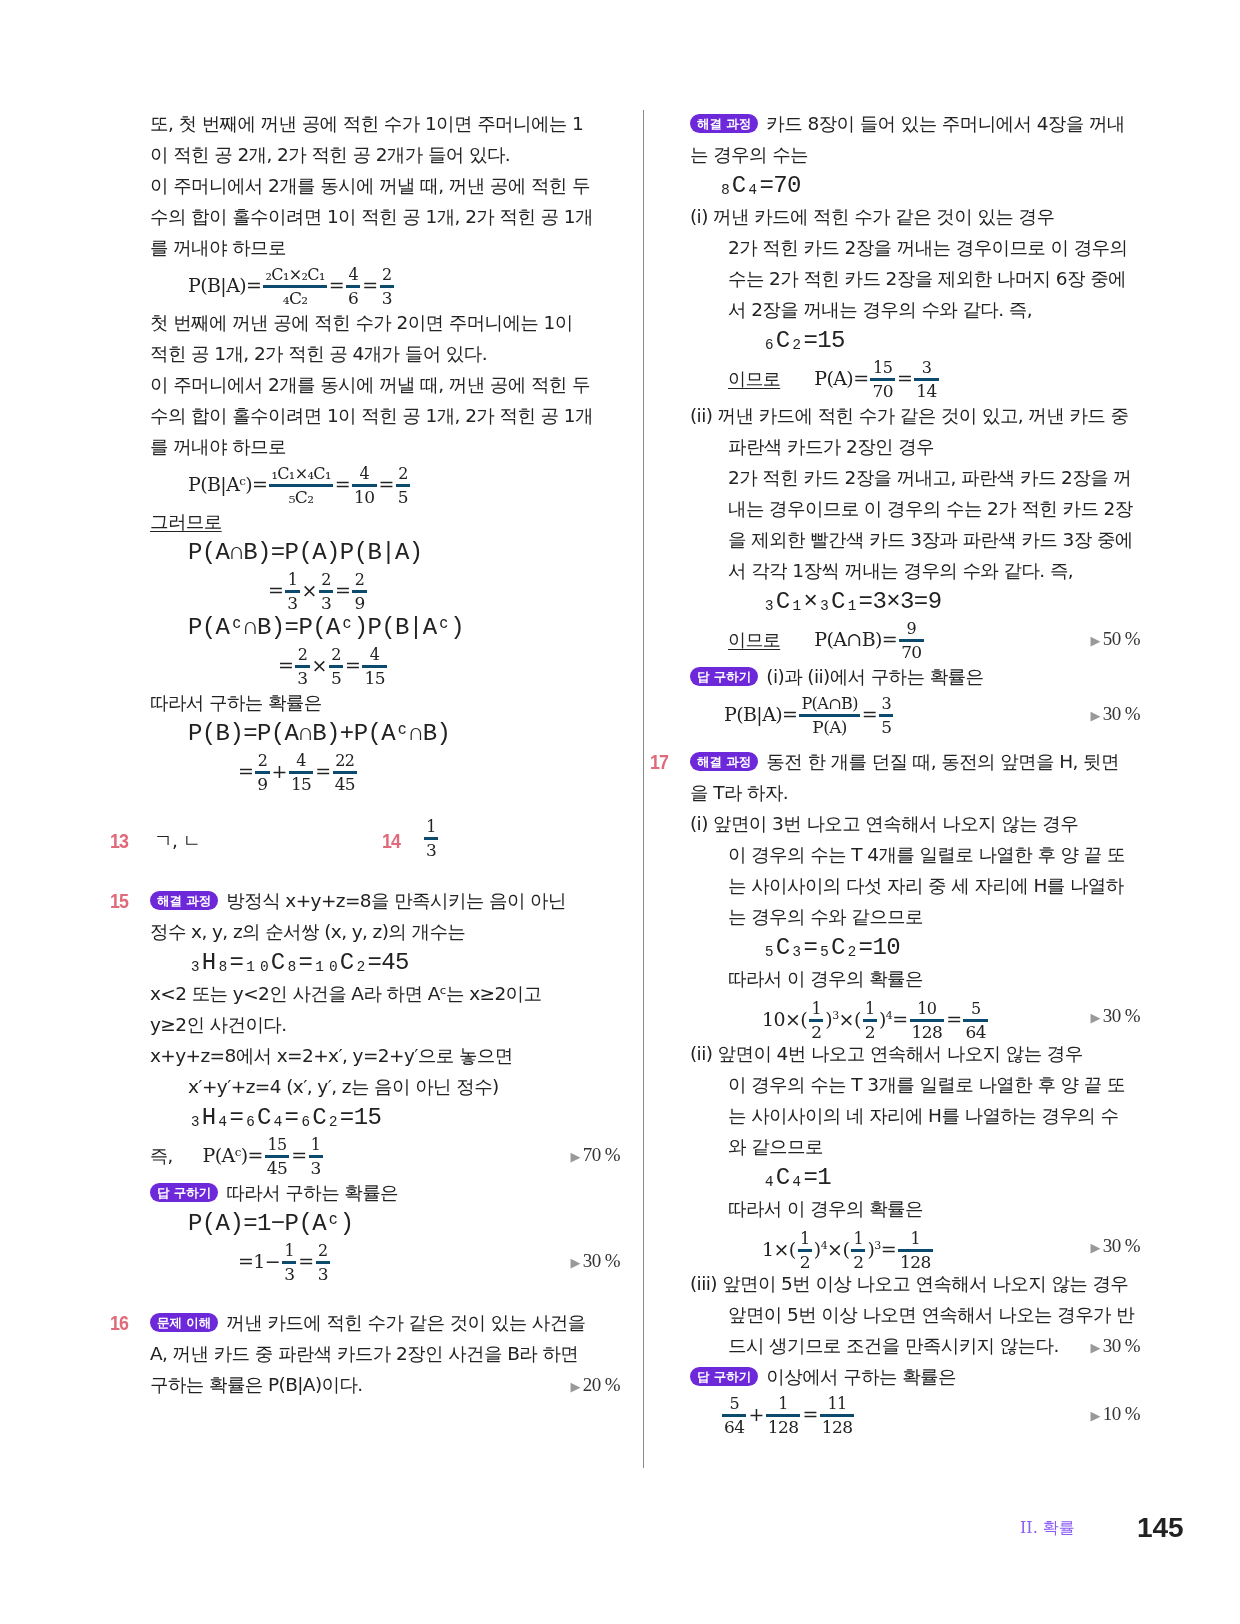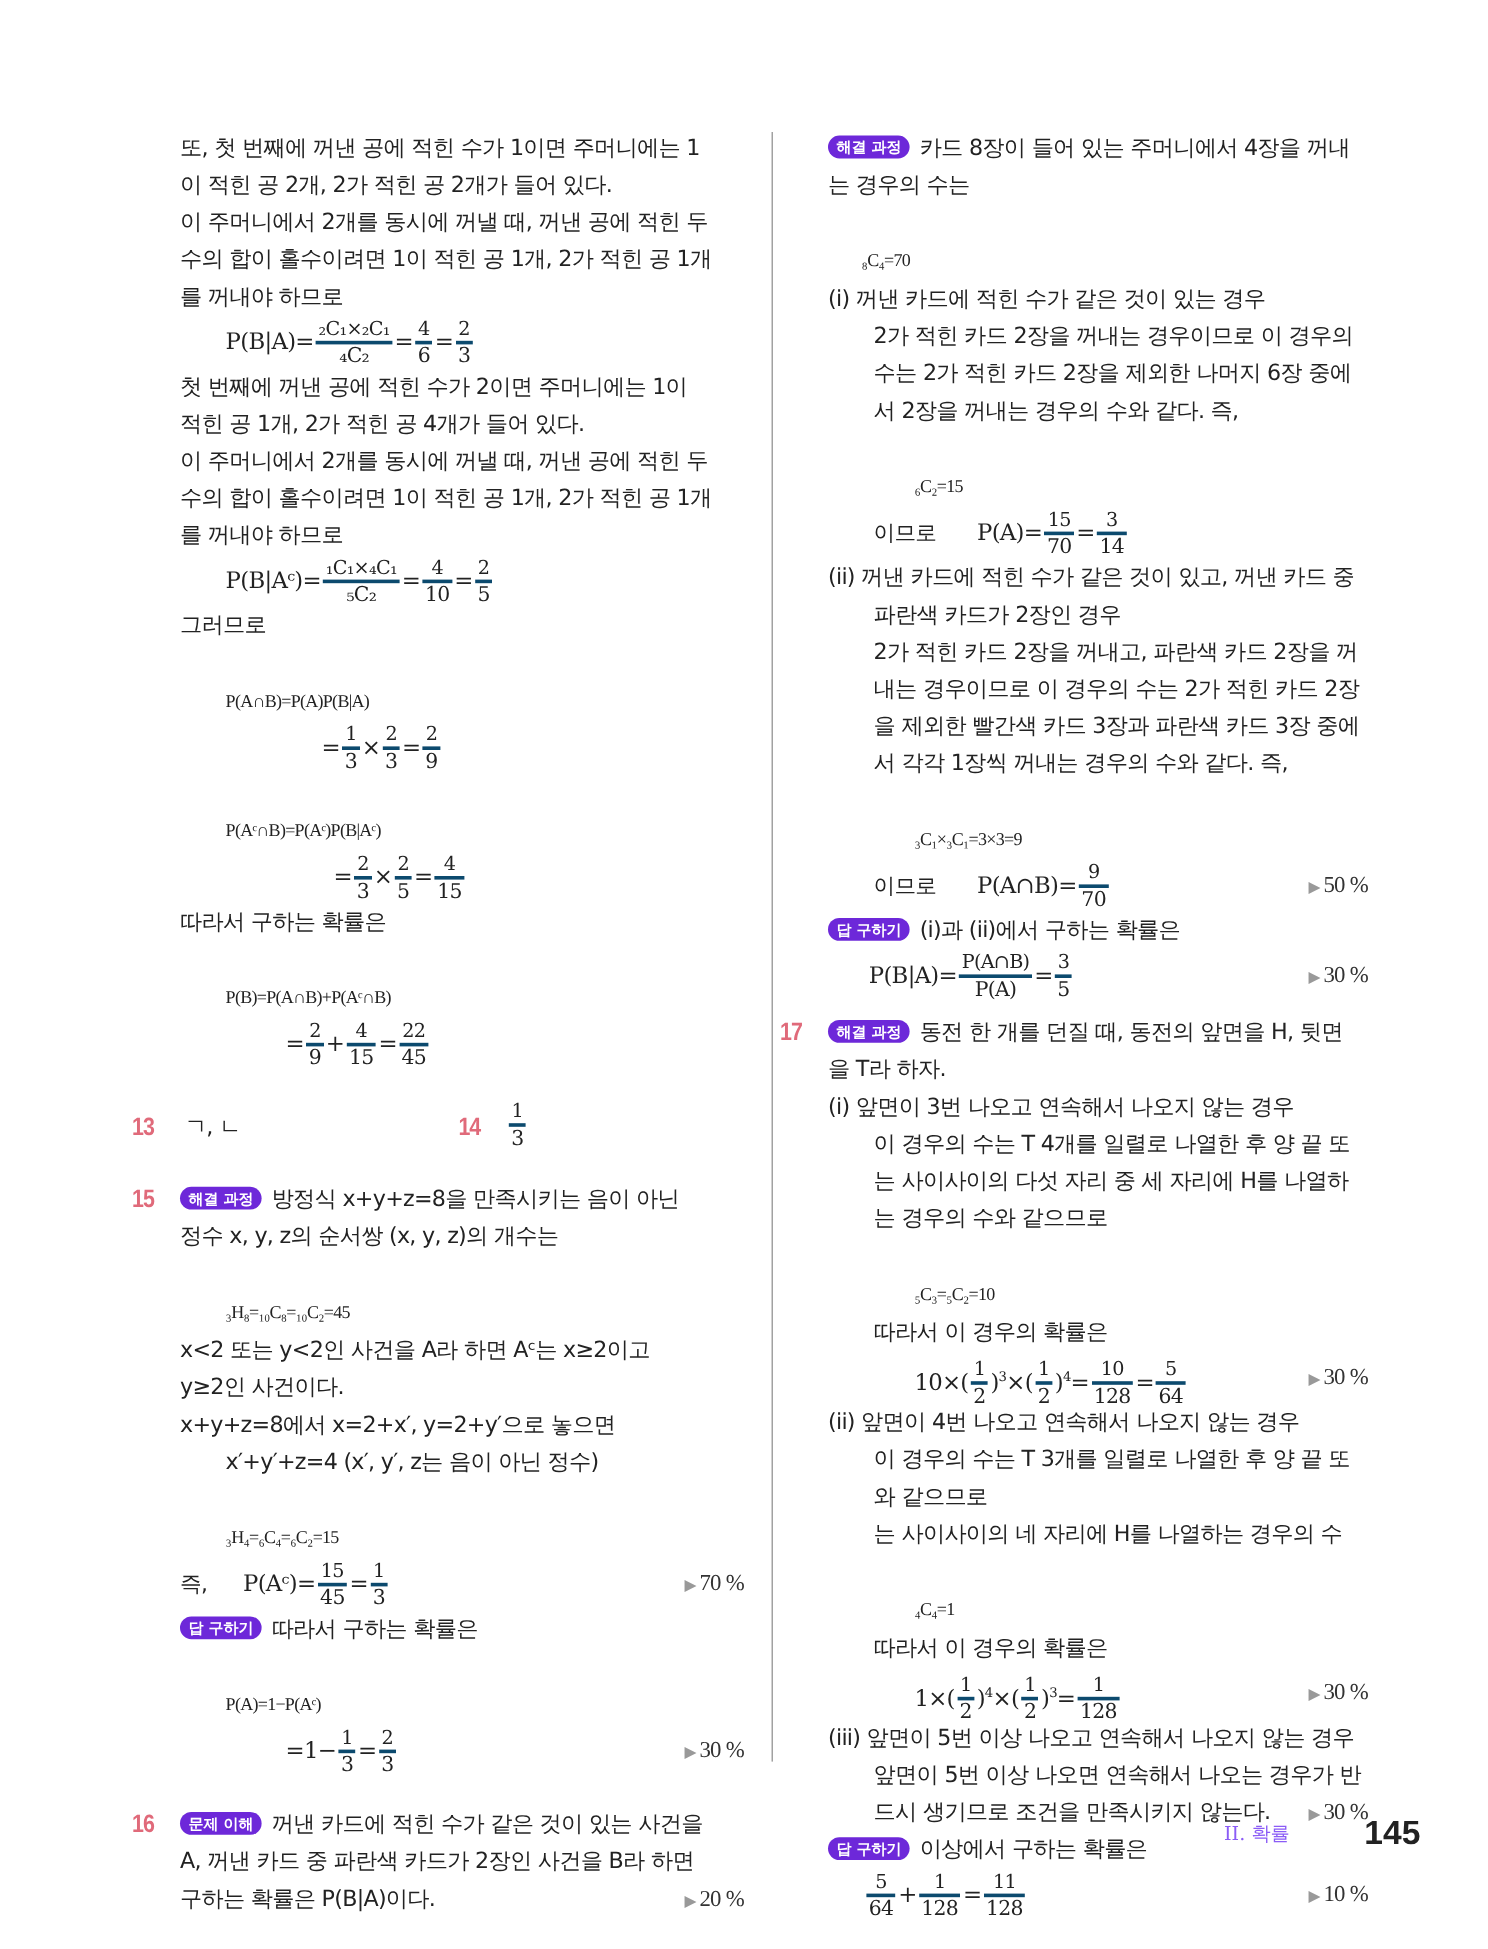--- a/index.html
+++ b/index.html
@@ -5,33 +5,33 @@
   html,body{margin:0;padding:0;background:#fff;}
   body{width:1240px;height:1624px;position:relative;overflow:hidden;
        font-family:"DejaVu Sans","Liberation Sans",sans-serif;color:#222;}
   .col{position:absolute;top:108px;}
   .col-left{left:150px;width:470px;}
   .col-right{left:690px;width:450px;}
   .divider{position:absolute;left:643px;top:110px;width:1px;height:1358px;background:#8a8a8a;}
   .line{position:relative;height:31px;line-height:31px;font-size:18.5px;white-space:nowrap;letter-spacing:-0.6px;}
   .ind1{padding-left:38px;}
   .ind2{padding-left:72px;}
-  .mathl{font-family:Liberation Serif, serif;font-size:15px;margin-top:33px;}
+  .mathl{font-family:Liberation Mono, monospace;font-size:24px;}
   .eq{font-family:"DejaVu Serif","Liberation Serif",serif;font-size:19px;height:42px;line-height:42px;}
   .tall{height:44px;line-height:44px;}
   .pct{position:absolute;right:0;font-family:"Liberation Serif","DejaVu Serif",serif;font-size:19px;color:#333;}
   .pct .tri{color:#999;font-size:13px;margin-right:3px;}
   .badge{display:inline-block;background:#6d28d9;color:#fff;font-size:12.5px;font-weight:bold;
          border-radius:10px;padding:0 7px;height:19px;line-height:19px;vertical-align:2px;margin-right:8px;letter-spacing:0;}
   .qnum{position:absolute;left:-40px;color:#e06a7a;font-weight:bold;font-size:21px;font-family:"Liberation Sans",sans-serif;letter-spacing:-1px;transform:scaleX(0.85);transform-origin:left;}
   .frac{display:inline-block;vertical-align:middle;text-align:center;line-height:1;margin:0 2px;}
   .frac .n{display:block;border-bottom:3px solid #0c4a6e;padding:0 2px 2px;font-size:16px;}
   .frac .d{display:block;padding:2px 2px 0;font-size:17px;}
   sup{font-size:11px;}
-  .u{text-underline-offset:3px;}
+  .u{text-decoration:underline;text-underline-offset:3px;}
   .footer{position:absolute;top:1512px;left:1020px;height:40px;}
   .footer .sec{font-size:16px;color:#8b5cf6;margin-right:22px;vertical-align:4px;font-family:"DejaVu Serif",serif;}
   .footer .pg{font-size:28px;font-weight:bold;color:#222;font-family:"Liberation Sans",sans-serif;margin-left:35px;}
 </style>
 </head>
 <body>
 
 <div class="divider"></div>
 
 <div class="col col-left">
@@ -155,22 +155,22 @@
   <div class="line ind1">는 사이사이의 다섯 자리 중 세 자리에 H를 나열하</div>
   <div class="line ind1">는 경우의 수와 같으므로</div>
   <div class="line mathl ind2">₅C₃=₅C₂=10</div>
   <div class="line ind1">따라서 이 경우의 확률은</div>
   <div class="line eq tall ind2">
     <span>10</span>×(<span class="frac"><span class="n">1</span><span class="d">2</span></span>)<sup>3</sup>×(<span class="frac"><span class="n">1</span><span class="d">2</span></span>)<sup>4</sup>=<span class="frac"><span class="n">10</span><span class="d">128</span></span>=<span class="frac"><span class="n">5</span><span class="d">64</span></span>
     <span class="pct"><span class="tri">▶</span><span>30 %</span></span>
   </div>
   <div class="line">(ii) 앞면이 4번 나오고 연속해서 나오지 않는 경우</div>
   <div class="line ind1">이 경우의 수는 T 3개를 일렬로 나열한 후 양 끝 또</div>
+  <div class="line ind1">는 사이사이의 네 자리에 H를 나열하는 경우의 수</div>
   <div class="line ind1">와 같으므로</div>
-  <div class="line ind1">는 사이사이의 네 자리에 H를 나열하는 경우의 수</div>
   <div class="line mathl ind2">₄C₄=1</div>
   <div class="line ind1">따라서 이 경우의 확률은</div>
   <div class="line eq tall ind2">
     <span>1</span>×(<span class="frac"><span class="n">1</span><span class="d">2</span></span>)<sup>4</sup>×(<span class="frac"><span class="n">1</span><span class="d">2</span></span>)<sup>3</sup>=<span class="frac"><span class="n">1</span><span class="d">128</span></span>
     <span class="pct"><span class="tri">▶</span><span>30 %</span></span>
   </div>
   <div class="line">(iii) 앞면이 5번 이상 나오고 연속해서 나오지 않는 경우</div>
   <div class="line ind1">앞면이 5번 이상 나오면 연속해서 나오는 경우가 반</div>
   <div class="line ind1">
     <span>드시 생기므로 조건을 만족시키지 않는다.</span>

